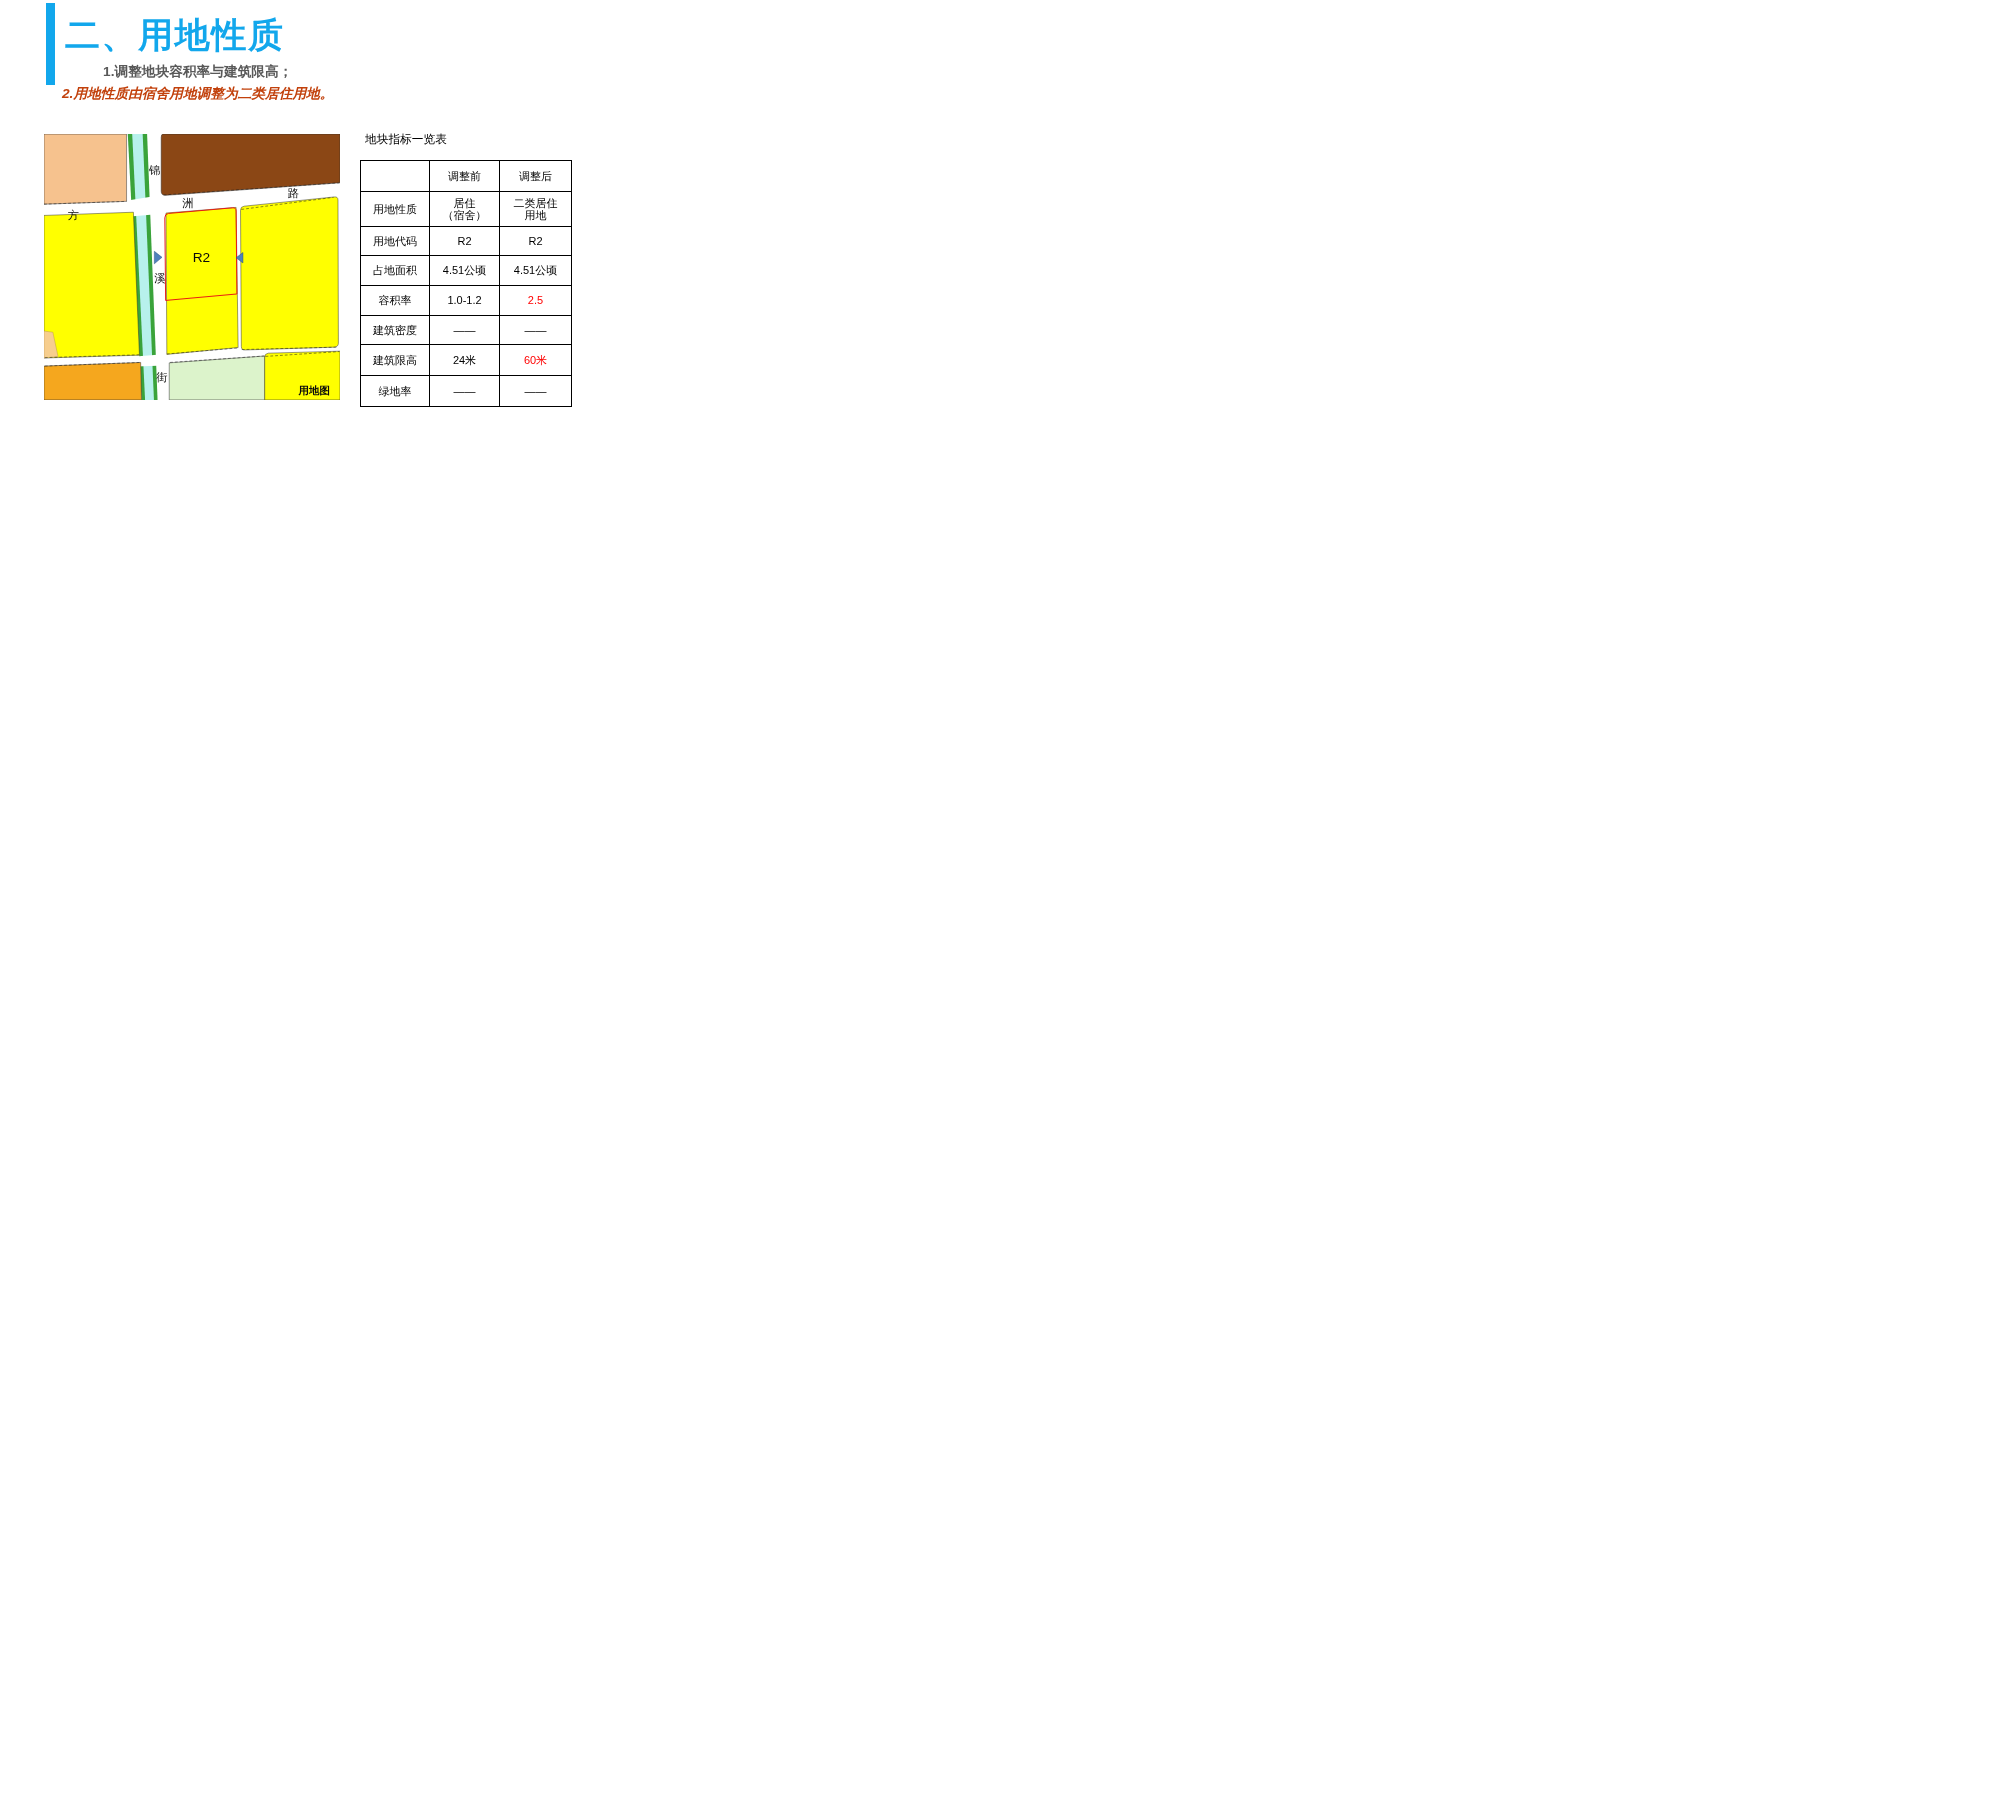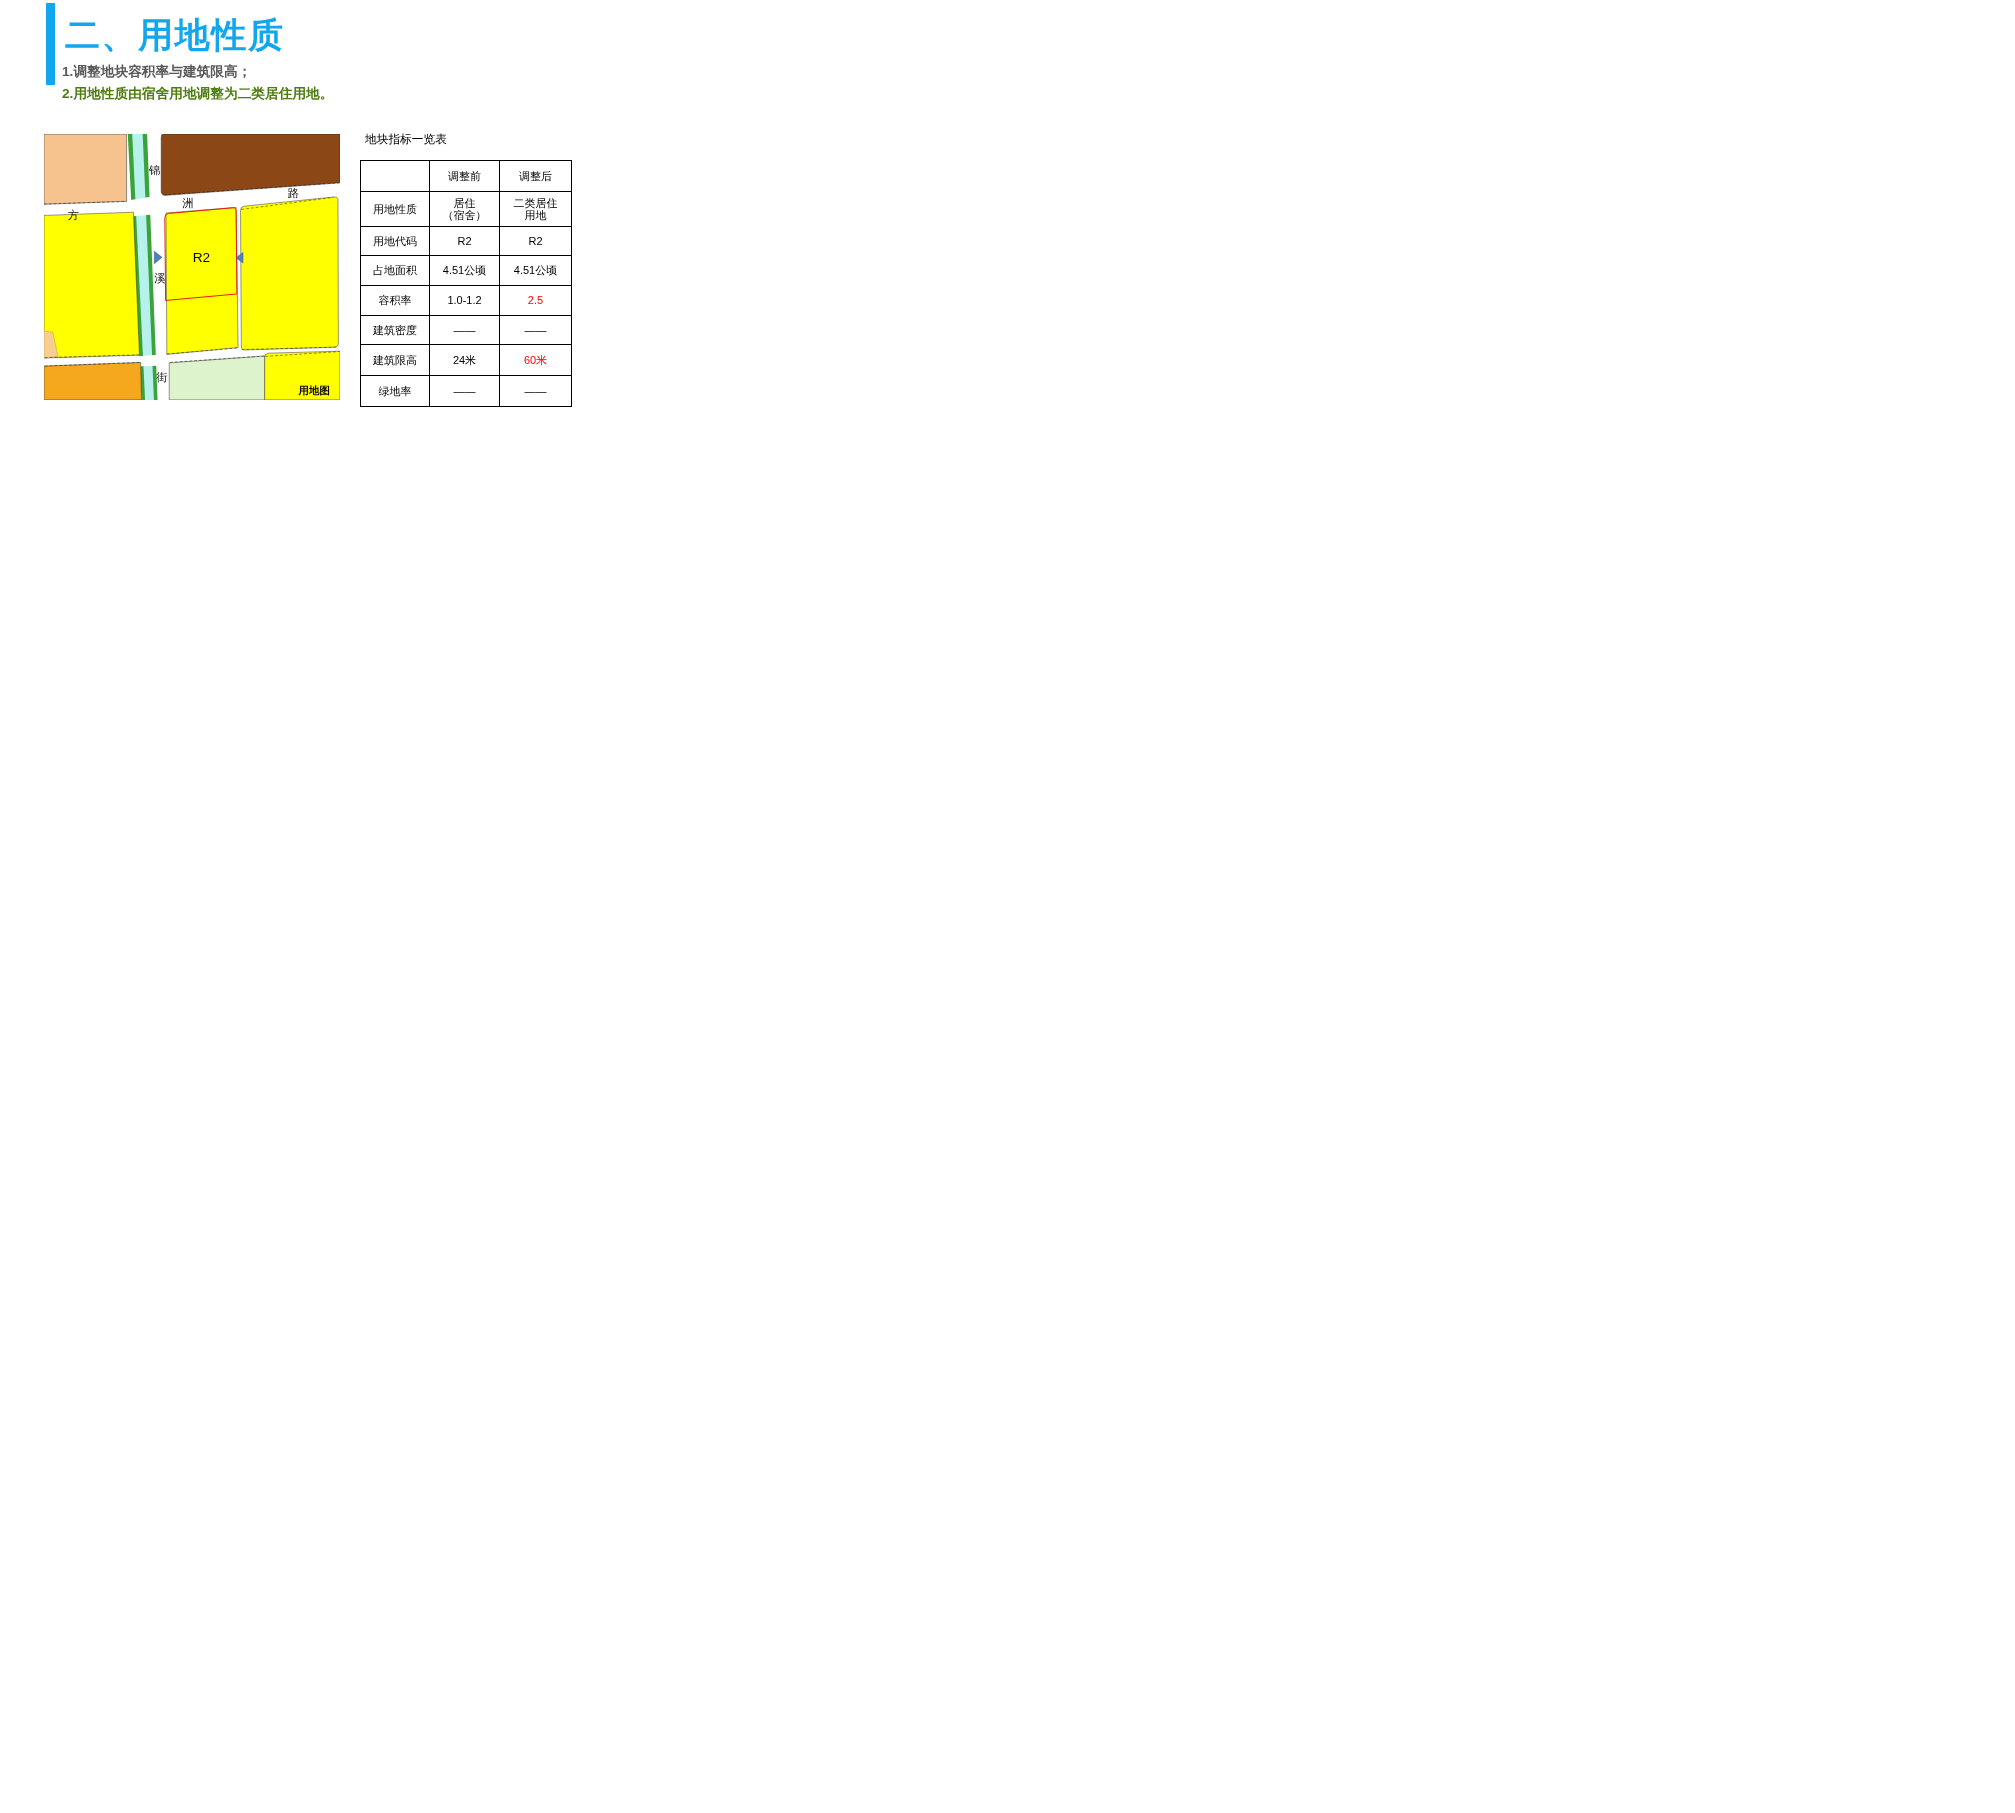--- a/index.html
+++ b/index.html
@@ -6,21 +6,21 @@
   .slide{
     position:relative;width:605px;height:453px;background:#ffffff;overflow:hidden;
     font-family:"Liberation Sans",sans-serif;
   }
   .accent-bar{position:absolute;left:46px;top:3.2px;width:8.5px;height:82px;background:#12A7EC;}
   .page-title{
     position:absolute;left:65px;top:14.5px;margin:0;
     font-size:35px;line-height:39px;font-weight:800;letter-spacing:1.6px;color:#12A7EC;
   }
   .bullets{position:absolute;left:62px;top:64px;}
-  .bullets p{margin:0 0 6.4px 0;font-size:13.7px;line-height:15.3px;font-weight:600;color:#595959;}
+  .bullets p{margin:0 0 6.4px 0;font-size:13.7px;line-height:15.3px;font-weight:600;color:#595959;text-align:center;}
   .map-wrap{position:absolute;left:44px;top:134px;width:296px;height:266px;}
   .map-wrap svg{display:block;width:296px;height:266px;}
   svg text{font-family:"Liberation Sans",sans-serif;fill:#0b0b0b;}
   .road-label{font-size:28px;}
   .parcel-code{font-size:34px;}
   .map-caption{font-size:26px;font-weight:600;}
   .table-title{position:absolute;left:365px;top:132px;margin:0;font-size:11.7px;font-weight:400;color:#000;}
   .spec-table{
     position:absolute;left:360px;top:160px;width:211px;
     border-collapse:collapse;table-layout:fixed;
@@ -34,21 +34,21 @@
 </head>
 <body>
 
 <div class="slide">
 
   <div class="accent-bar" style="background: rgb(18, 167, 236);"></div>
   <h1 class="page-title" style="color: rgb(18, 167, 236);">二、用地性质</h1>
 
   <div class="bullets">
     <p style="color: rgb(89, 89, 89);">1.调整地块容积率与建筑限高；</p>
-    <p style="color: #4d7c0f;">2.用地性质由宿舍用地调整为二类居住用地。</p>
+    <p style="color: #c2410c; font-style: italic;">2.用地性质由宿舍用地调整为二类居住用地。</p>
   </div>
 
   <div class="map-wrap">
     <svg viewBox="0 0 735 660">
 
       <g>
         <polygon points="208,0 256,0 282,660 242,660" fill="#3AA33A"></polygon>
         <polygon points="219,0 245,0 273,660 251,660" fill="#B7F1EC"></polygon>
       </g>
 

